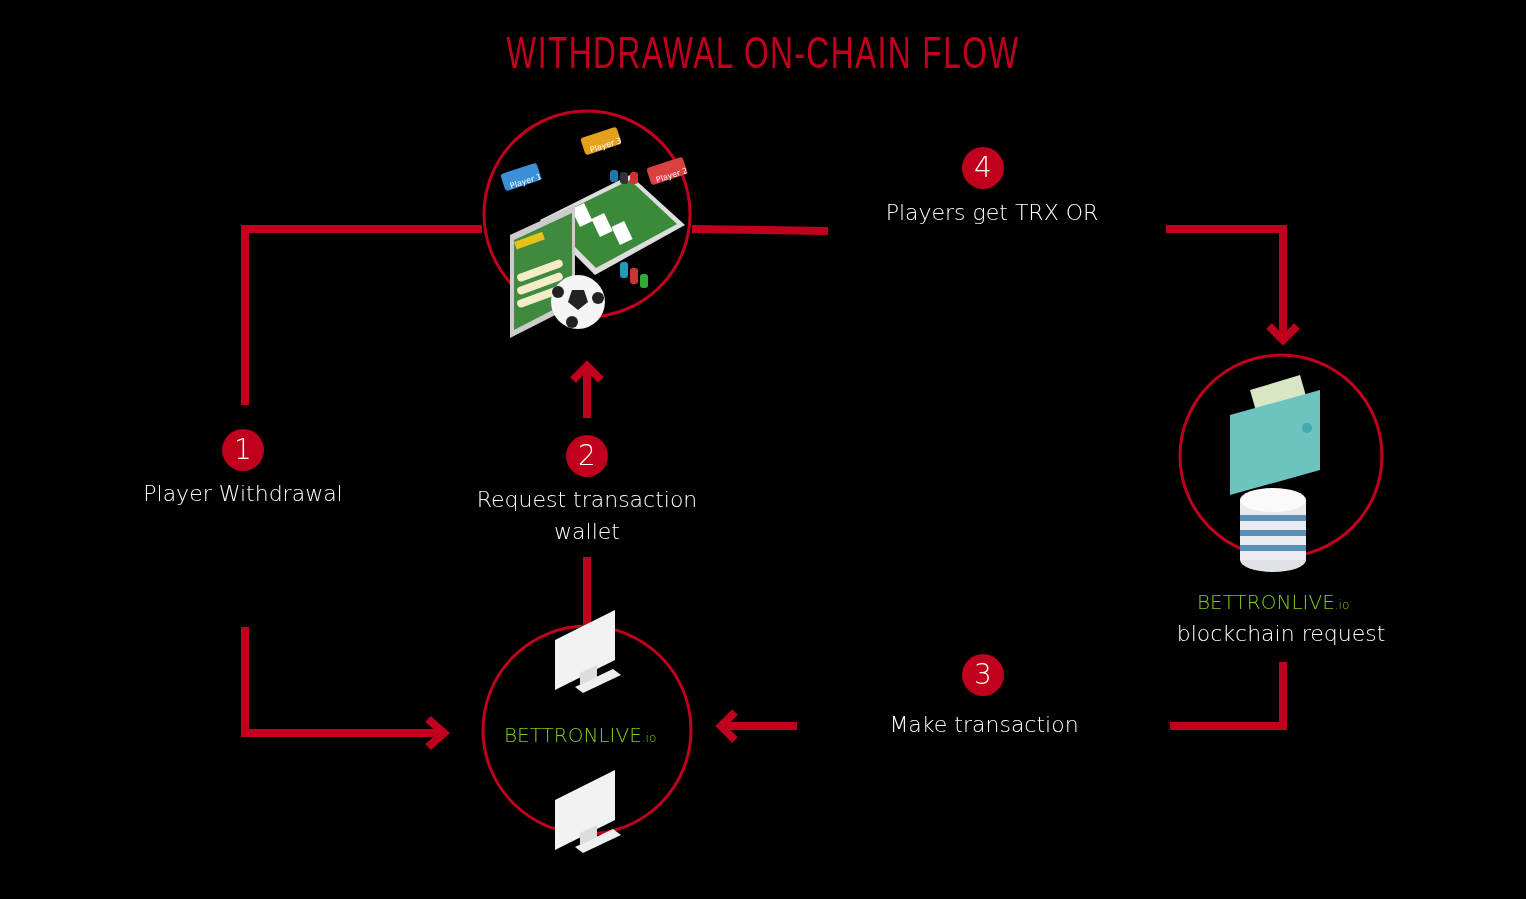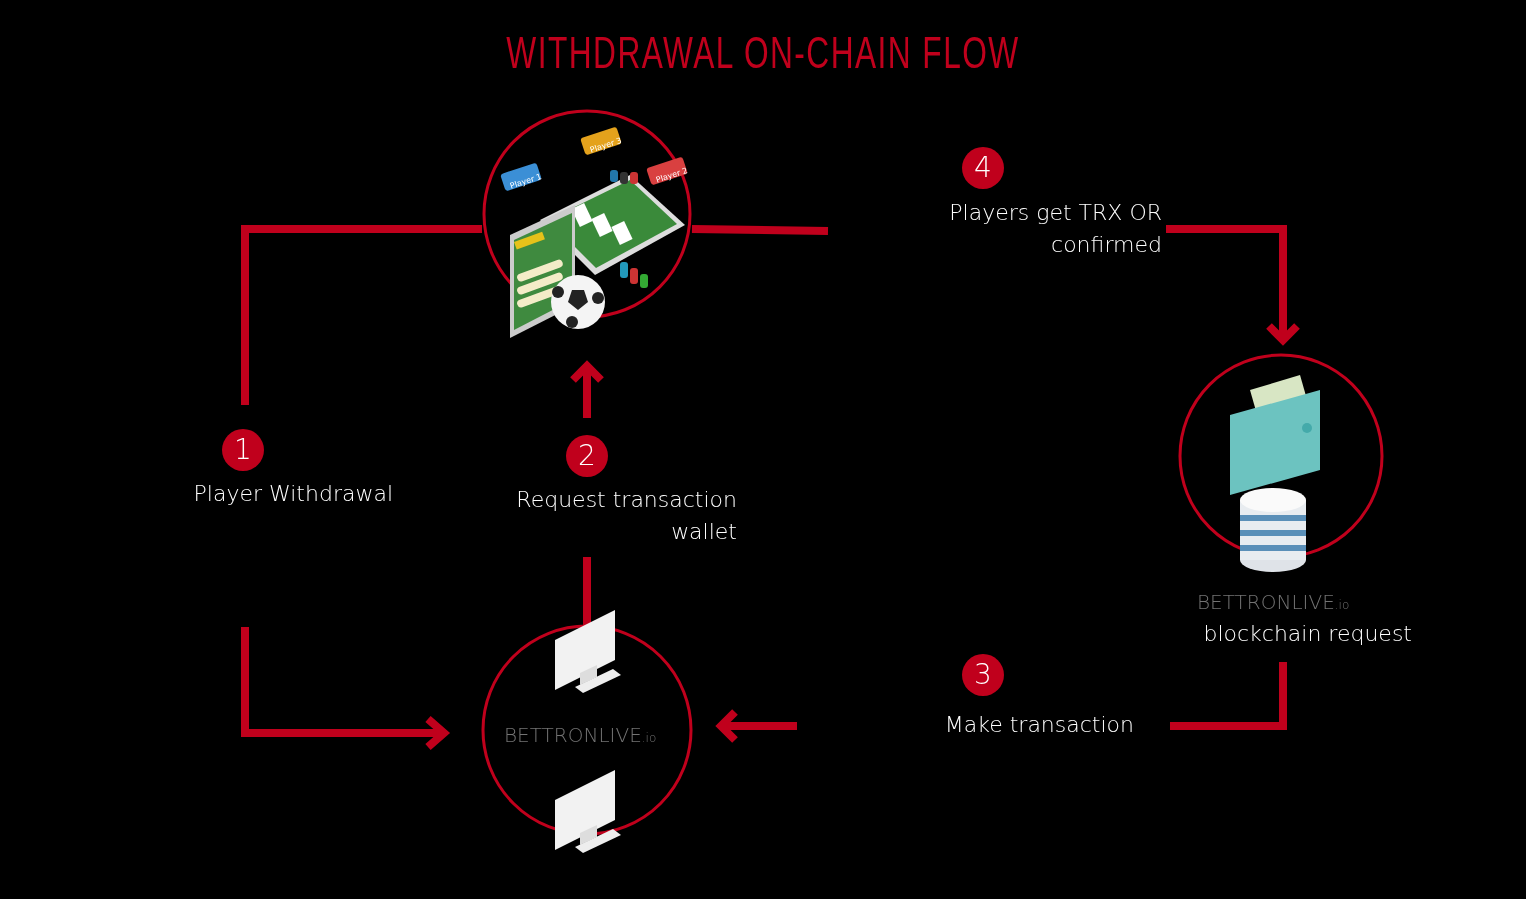--- a/index.html
+++ b/index.html
@@ -10,24 +10,24 @@
       font-family: "Liberation Sans", sans-serif; font-weight: 400; font-size: 44px;
       letter-spacing: 2px; color: #c0001c; transform: scaleX(0.72); transform-origin: center;
     }
     .badge {
       position: absolute; width: 42px; height: 42px; border-radius: 50%;
       background: #c0001c; color: #fff; font-size: 28px; line-height: 42px; text-align: center;
       font-family: "DejaVu Sans", sans-serif; font-weight: 300;
     }
     .label {
       position: absolute; color: #fff; font-family: "DejaVu Sans", sans-serif; font-size: 22px;
-      line-height: 32px; text-align: right; font-weight: 300;
+      line-height: 32px; text-align: center; font-weight: 300;
     }
     .brand {
-      position: absolute; color: #737373; font-family: "DejaVu Sans", sans-serif; font-size: 20px;
+      position: absolute; color: #84cc16; font-family: "DejaVu Sans", sans-serif; font-size: 20px;
       letter-spacing: 0px; white-space: nowrap; font-weight: 300;
     }
     .brand small { font-size: 12px; }
     svg.lines { position: absolute; left: 0; top: 0; }
   </style>
 </head>
 <body>
 
 <div class="stage">
 
@@ -144,16 +144,15 @@
     <div>Request transaction</div>
     <div>wallet</div>
   </div>
 
   <div class="badge" style="left:962px;top:654px">3</div>
   <div class="label" style="left:834px;top:709px;width:300px">Make transaction</div>
 
   <div class="badge" style="left:962px;top:147px">4</div>
   <div class="label" style="left:822px;top:197px;width:340px">
     <div>Players get TRX OR</div>
-    <div>confirmed</div>
   </div>
 
 </div>
 
 </body></html>

